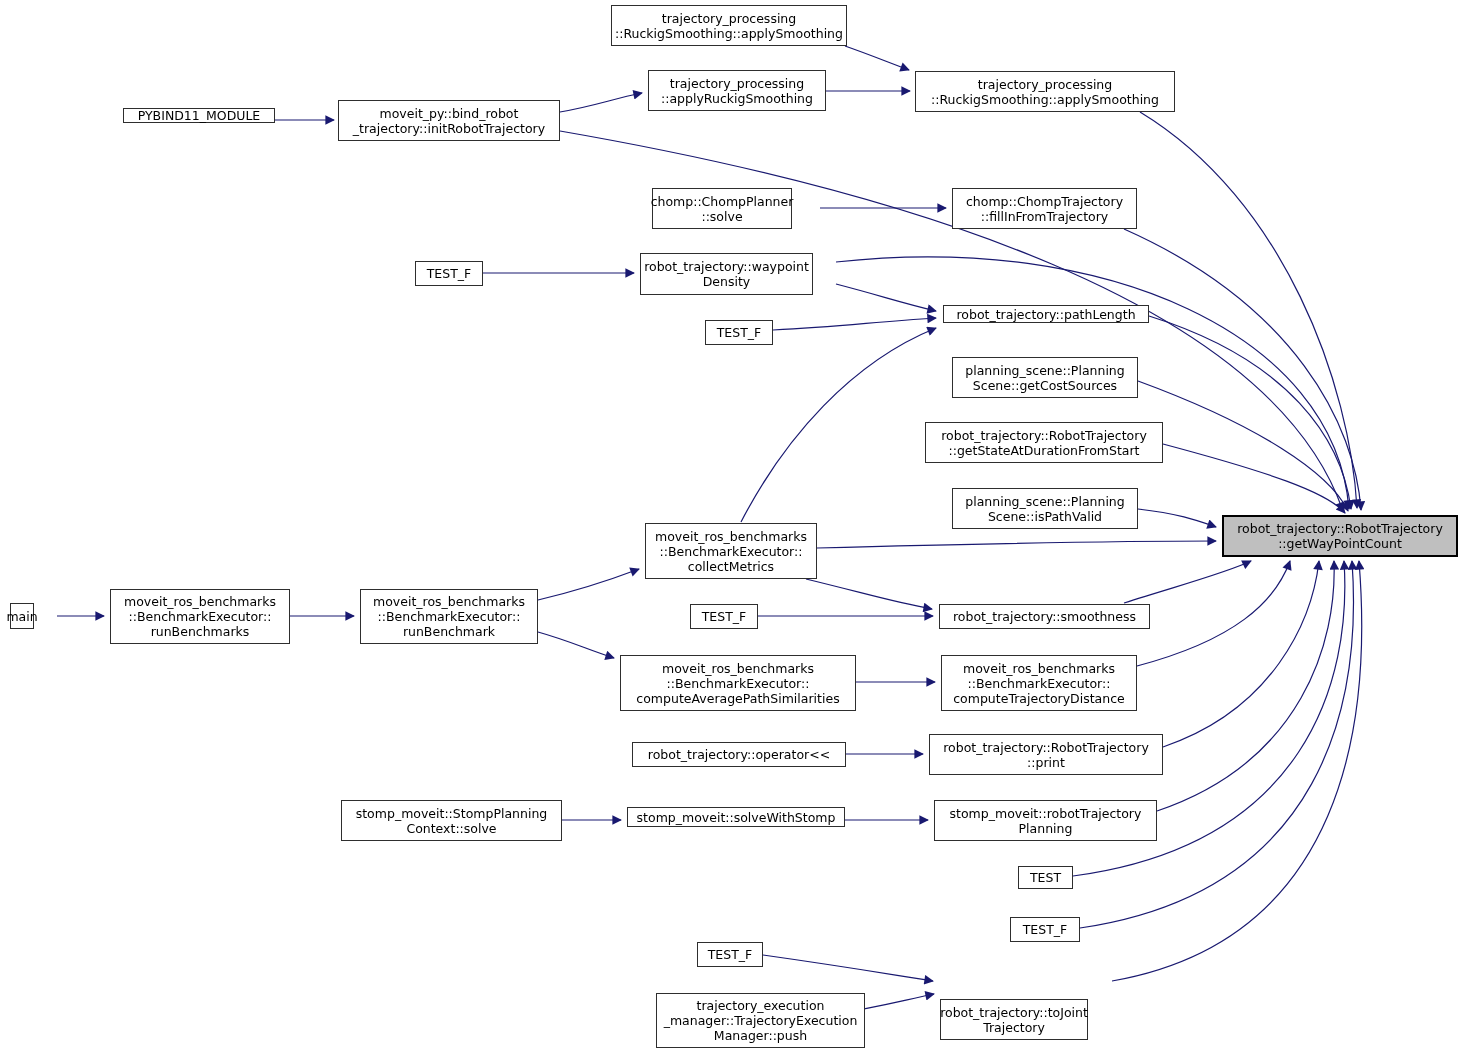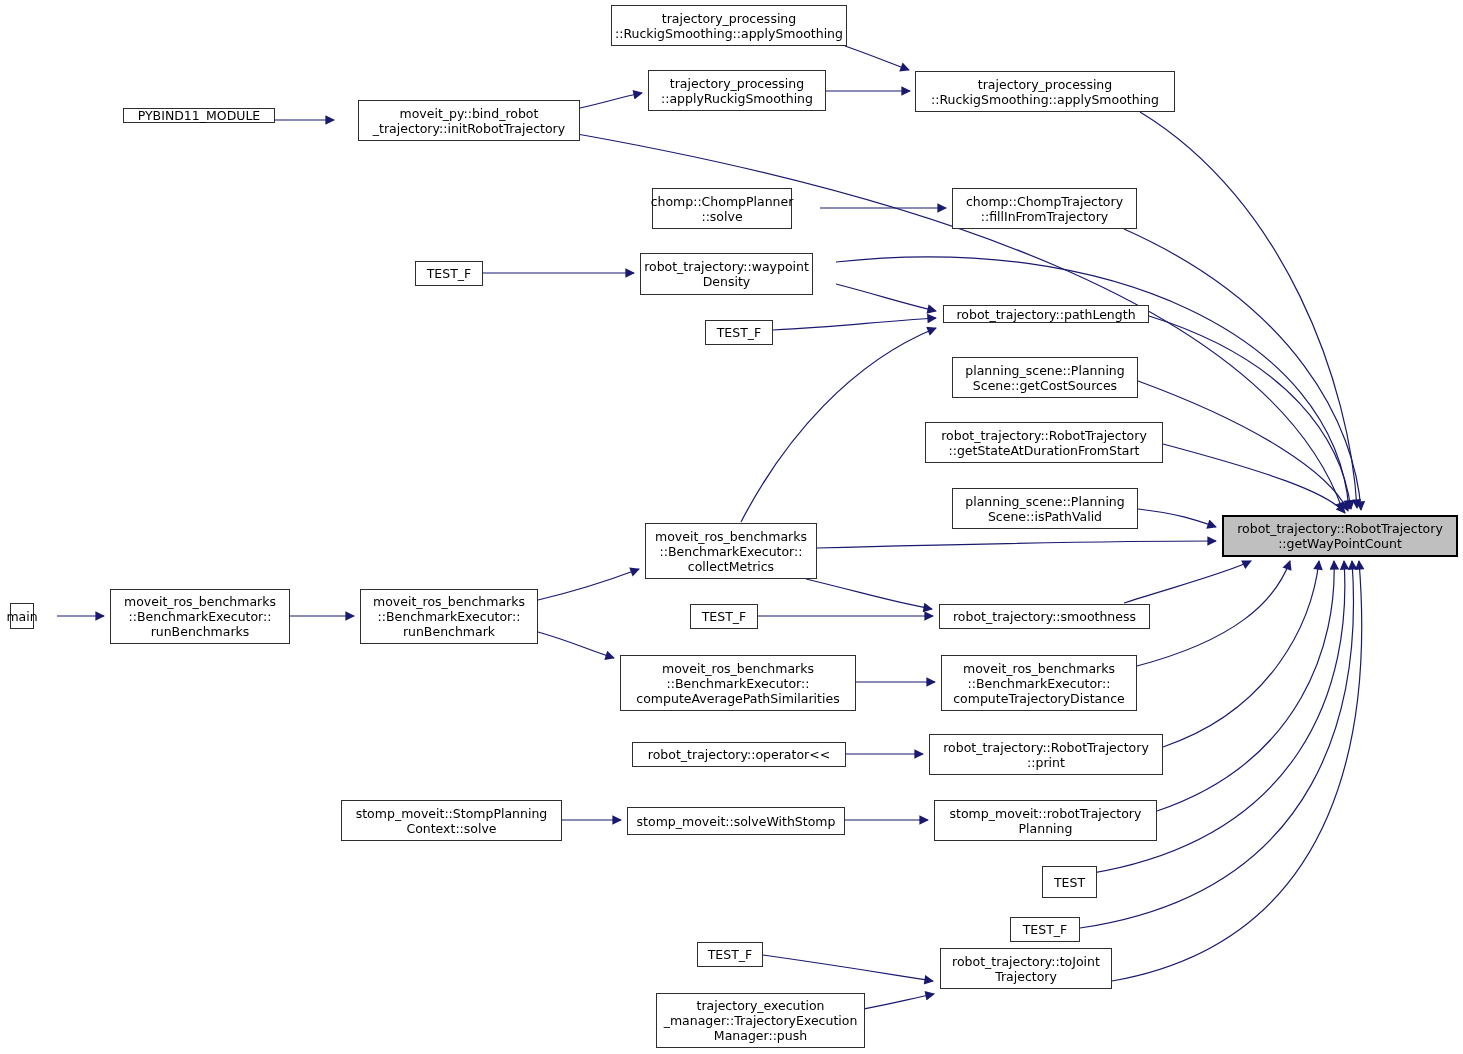--- a/index.html
+++ b/index.html
@@ -62,21 +62,21 @@
     <path class="edge" marker-end="url(#arrow)" d="M845,820 L928,820"></path>
     <path class="edge" marker-end="url(#arrow)" d="M1157,811 C1302,762 1337,642 1334,561"></path>
     <path class="edge" marker-end="url(#arrow)" d="M1073,876 C1305,845 1352,682 1344,561"></path>
     <path class="edge" marker-end="url(#arrow)" d="M1080,928 C1325,892 1362,702 1352,561"></path>
     <path class="edge" marker-end="url(#arrow)" d="M763,955 C848,967 888,974 933,981"></path>
     <path class="edge" marker-end="url(#arrow)" d="M834,1014 C880,1007 904,1000 934,994"></path>
     <path class="edge" marker-end="url(#arrow)" d="M1112,981 C1345,940 1372,722 1359,561"></path>
   </svg>
 
   <div class="node" style="left:123px;top:108px;width:152px;height:15px">PYBIND11_MODULE</div>
-  <div class="node" style="left:358px;top:100px;width:222px;height:41px">moveit_py::bind_robot
+  <div class="node" style="left:338px;top:100px;width:222px;height:41px">moveit_py::bind_robot
 _trajectory::initRobotTrajectory</div>
   <div class="node" style="left:611px;top:5px;width:236px;height:41px">trajectory_processing
 ::RuckigSmoothing::applySmoothing</div>
   <div class="node" style="left:648px;top:70px;width:178px;height:41px">trajectory_processing
 ::applyRuckigSmoothing</div>
   <div class="node" style="left:915px;top:71px;width:260px;height:41px">trajectory_processing
 ::RuckigSmoothing::applySmoothing</div>
   <div class="node" style="left:652px;top:188px;width:140px;height:41px">chomp::ChompPlanner
 ::solve</div>
   <div class="node" style="left:952px;top:188px;width:185px;height:41px">chomp::ChompTrajectory
@@ -103,27 +103,27 @@
 ::BenchmarkExecutor::
 computeAveragePathSimilarities</div>
   <div class="node" style="left:941px;top:655px;width:196px;height:56px">moveit_ros_benchmarks
 ::BenchmarkExecutor::
 computeTrajectoryDistance</div>
   <div class="node" style="left:632px;top:742px;width:214px;height:25px">robot_trajectory::operator&lt;&lt;</div>
   <div class="node" style="left:929px;top:734px;width:234px;height:41px">robot_trajectory::RobotTrajectory
 ::print</div>
   <div class="node" style="left:341px;top:800px;width:221px;height:41px">stomp_moveit::StompPlanning
 Context::solve</div>
-  <div class="node" style="left:627px;top:807px;width:218px;height:28px">stomp_moveit::solveWithStomp</div>
+  <div class="node" style="left:627px;top:807px;width:218px;height:20px">stomp_moveit::solveWithStomp</div>
   <div class="node" style="left:934px;top:800px;width:223px;height:41px">stomp_moveit::robotTrajectory
 Planning</div>
-  <div class="node" style="left:1042px;top:866px;width:55px;height:32px">TEST</div>
+  <div class="node" style="left:1018px;top:866px;width:55px;height:23px">TEST</div>
   <div class="node" style="left:1010px;top:917px;width:70px;height:25px">TEST_F</div>
   <div class="node" style="left:697px;top:942px;width:66px;height:25px">TEST_F</div>
-  <div class="node" style="left:940px;top:948px;width:172px;height:41px">robot_trajectory::toJoint
+  <div class="node" style="left:940px;top:999px;width:148px;height:41px">robot_trajectory::toJoint
 Trajectory</div>
   <div class="node" style="left:656px;top:993px;width:209px;height:55px">trajectory_execution
 _manager::TrajectoryExecution
 Manager::push</div>
   <div class="node" style="left:10px;top:603px;width:24px;height:26px">main</div>
   <div class="node" style="left:110px;top:589px;width:180px;height:55px">moveit_ros_benchmarks
 ::BenchmarkExecutor::
 runBenchmarks</div>
   <div class="node" style="left:360px;top:589px;width:178px;height:55px">moveit_ros_benchmarks
 ::BenchmarkExecutor::

